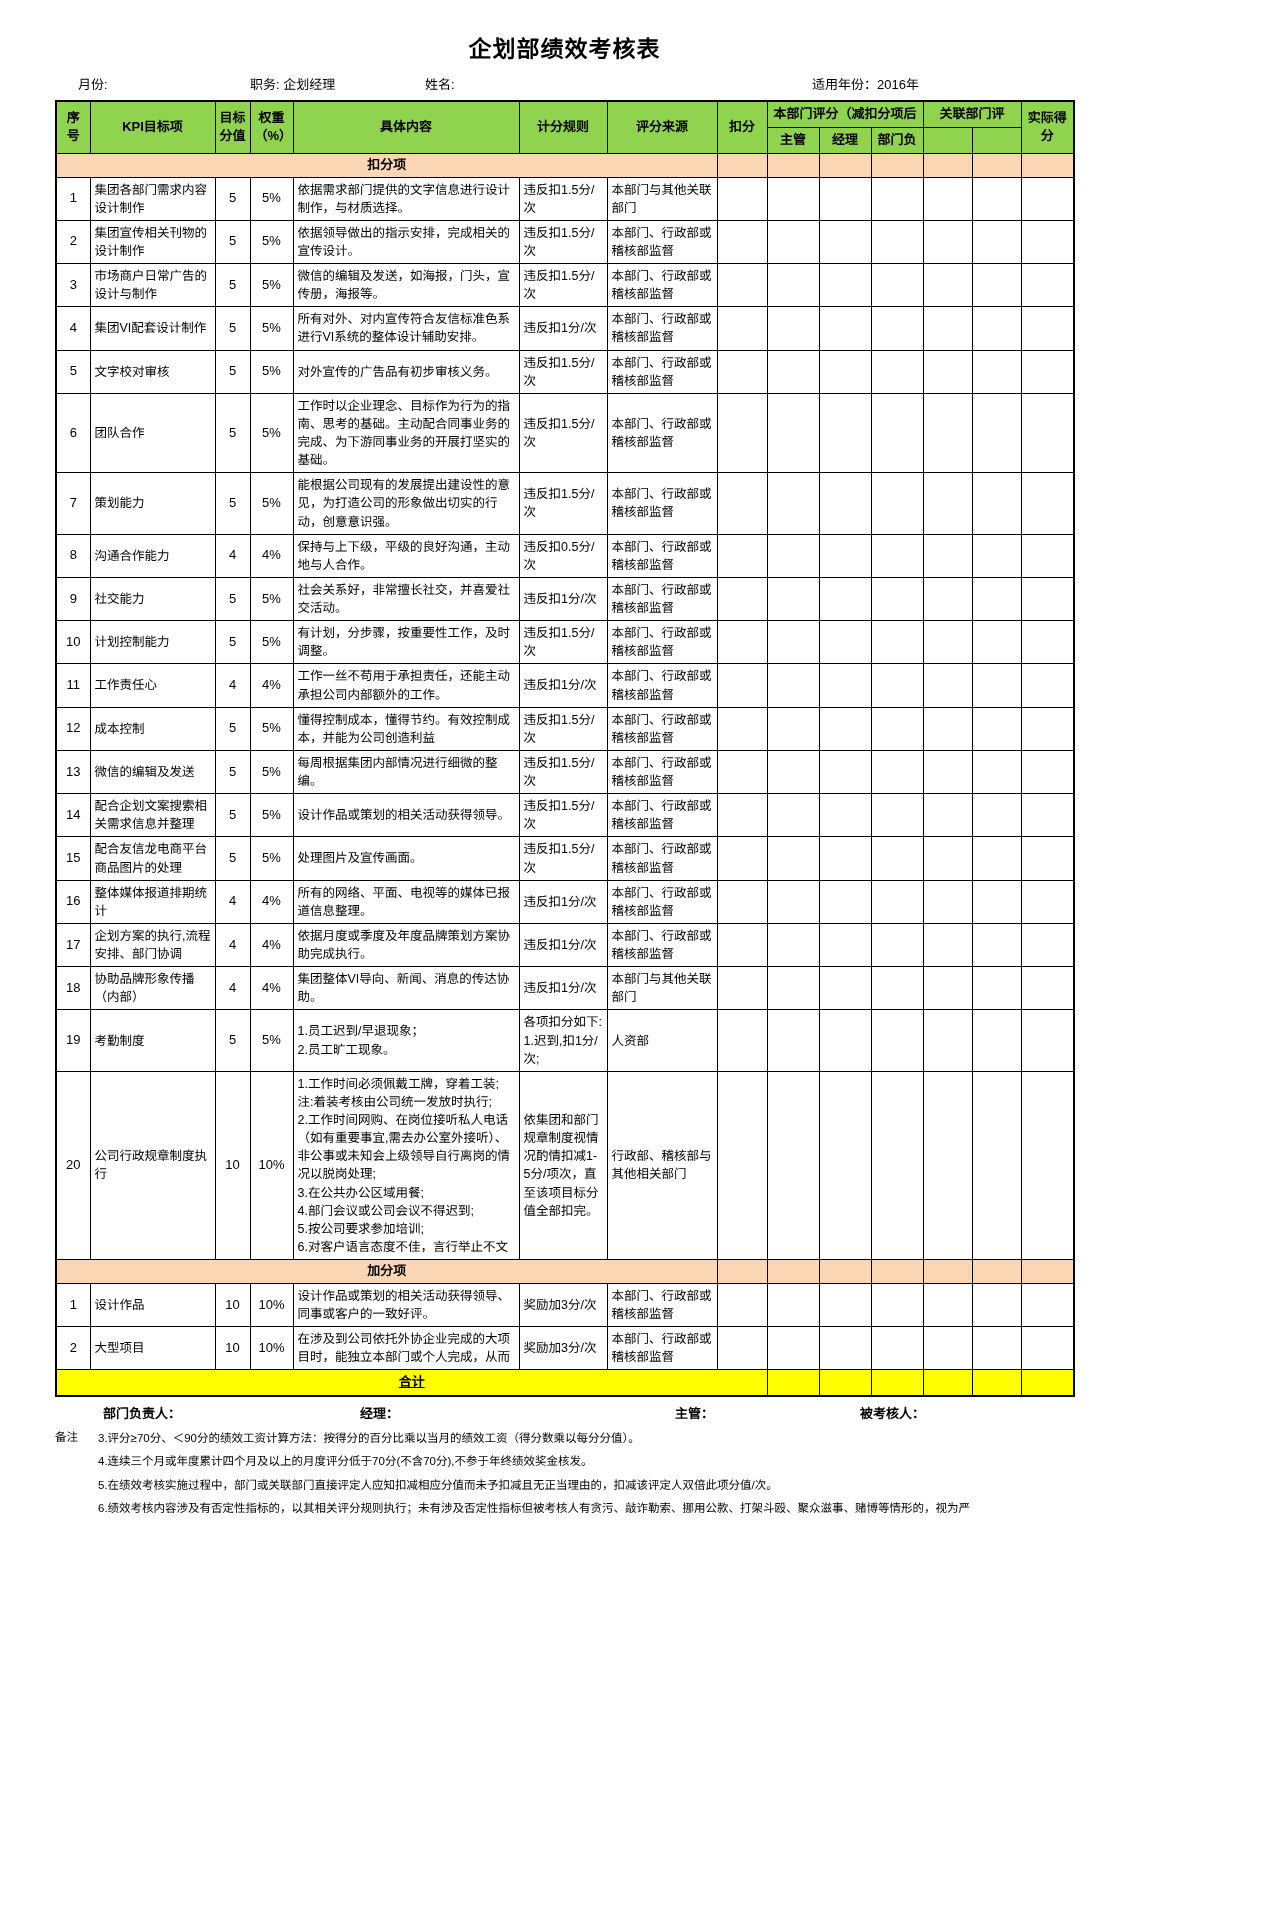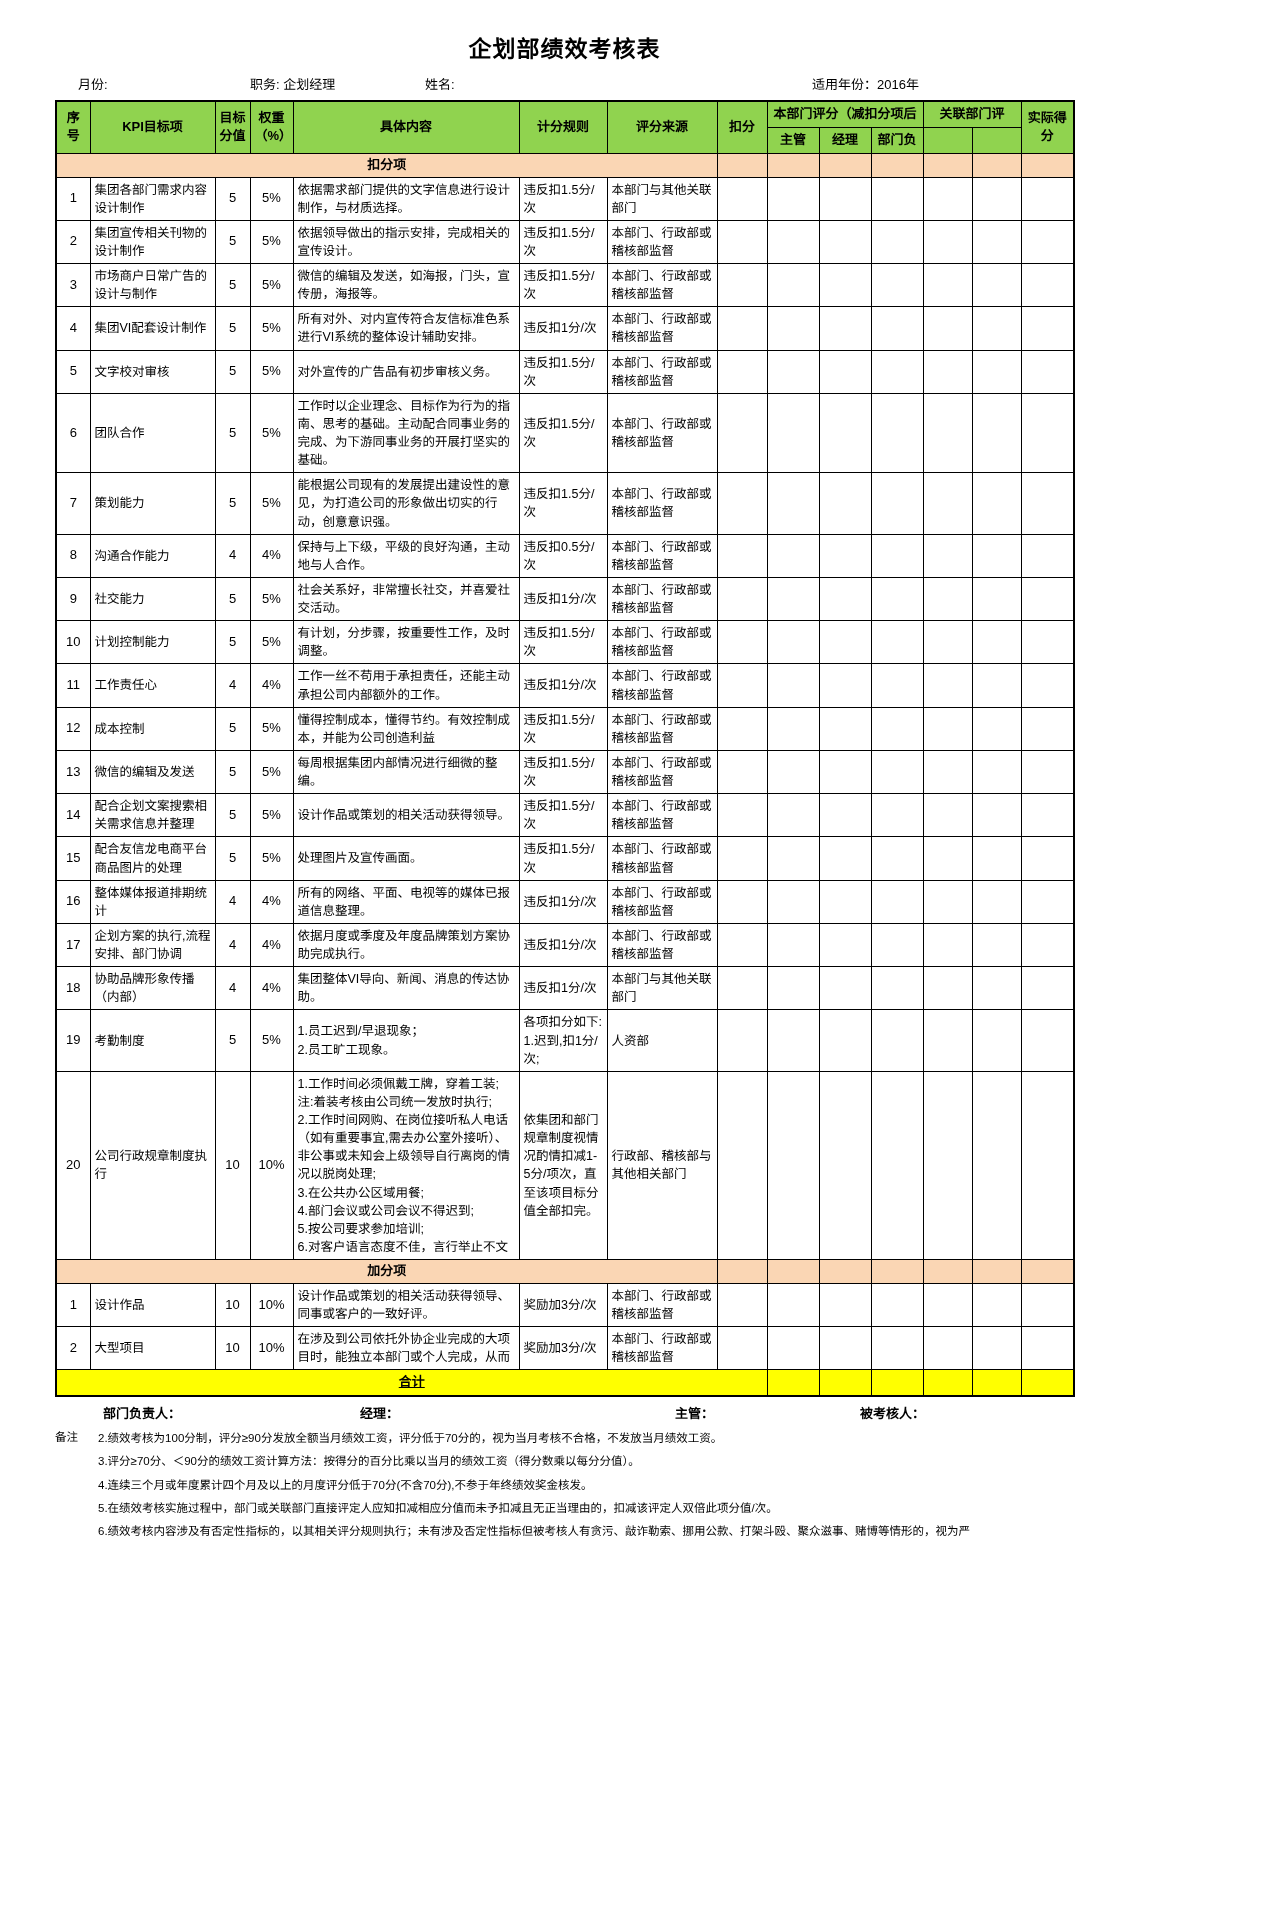--- a/index.html
+++ b/index.html
@@ -617,21 +617,20 @@
   <div class="sig-row">
     <span class="sig-item sig-1">部门负责人：</span>
     <span class="sig-item sig-2">经理：</span>
     <span class="sig-item sig-3">主管：</span>
     <span class="sig-item sig-4">被考核人：</span>
   </div>
 
   <div class="notes">
     <span class="notes-label">备注</span>
     <ul class="notes-list" id="notes-list">
-        <li>2.绩效考核为100分制，评分≥90分发放全额当月绩效工资，评分低于70分的，视为当月考核不合格，不发放当月绩效工资。</li>
         <li>3.评分≥70分、＜90分的绩效工资计算方法：按得分的百分比乘以当月的绩效工资（得分数乘以每分分值）。</li>
         <li>4.连续三个月或年度累计四个月及以上的月度评分低于70分(不含70分),不参于年终绩效奖金核发。</li>
         <li>5.在绩效考核实施过程中，部门或关联部门直接评定人应知扣减相应分值而未予扣减且无正当理由的，扣减该评定人双倍此项分值/次。</li>
         <li>6.绩效考核内容涉及有否定性指标的，以其相关评分规则执行；未有涉及否定性指标但被考核人有贪污、敲诈勒索、挪用公款、打架斗殴、聚众滋事、赌博等情形的，视为严</li>
       </ul>
   </div>
 
 </div>
 
 </body></html>

